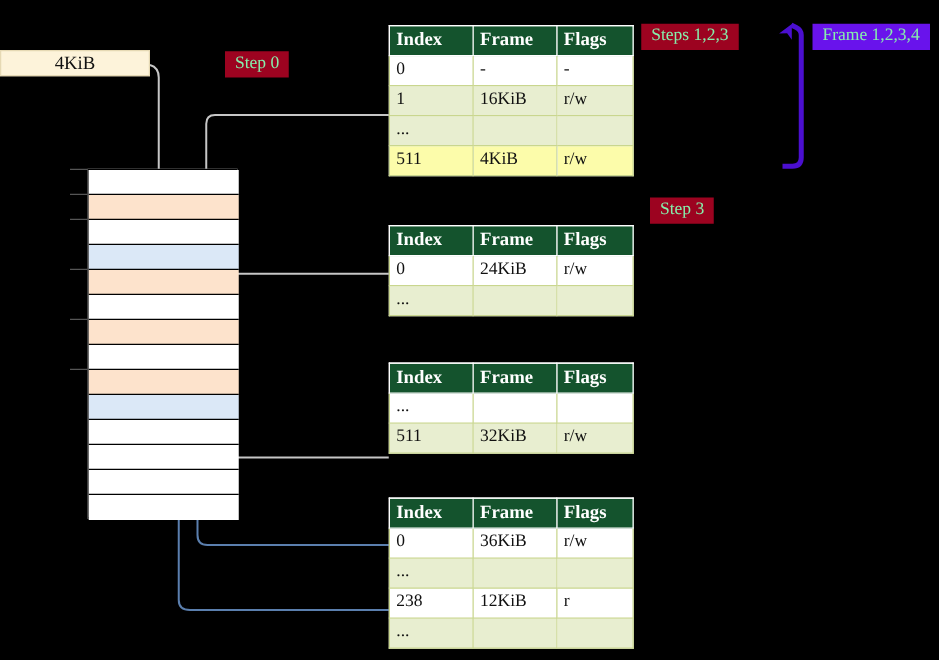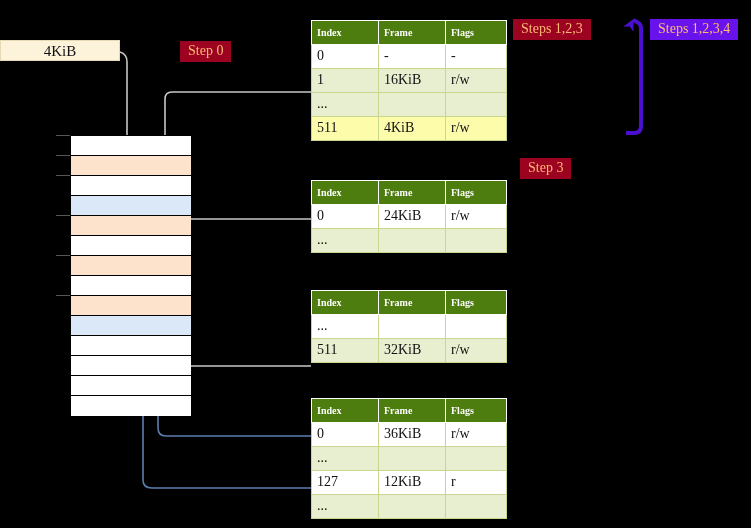--- a/index.html
+++ b/index.html
@@ -43,21 +43,21 @@
     color: #111111;
     font-size: 15px;
     line-height: 21px;
     text-align: center;
     box-sizing: border-box;
   }
 
   
   .badge {
     position: absolute;
-    color: #fdba74;
+    color: #86efac;
     font-size: 14px;
     line-height: 18px;
     padding: 1px 8px 2px 8px;
     white-space: nowrap;
     box-sizing: border-box;
   }
   .badge-dark-red { background: #9c0320; }
   .badge-violet   { background: #6913ec; }
 
   .badge-step0  { left: 180px; top: 41px; }
@@ -99,27 +99,27 @@
   .ptable {
     position: absolute;
     border-collapse: collapse;
     border: 1px solid #8a8a6a;
     background: #ffffff;
     font-size: 14px;
     color: #111111;
     table-layout: fixed;
   }
   .ptable th {
-    background: #4d7c0f;
+    background: #14532d;
     color: #ffffff;
     font-weight: bold;
     text-align: left;
     padding: 2px 5px 3px 5px;
     border: 1px solid #ffffff;
-    font-size: 10px;
+    font-size: 15px;
     height: 18px;
   }
   .ptable td {
     border: 1px solid #c9d68e;
     padding: 2px 5px 3px 5px;
     height: 18px;
     vertical-align: middle;
     overflow: hidden;
     white-space: nowrap;
   }
@@ -192,21 +192,21 @@
       <path d="M626,133 L634,133 Q641,133 641,126 L641,28 Q641,24 637,22 L633,20" fill="none" stroke="#4b0fd0" stroke-width="4" marker-end="url(#ah-violet)"></path>
     </g>
   </svg>
 
   <div class="size-label">4KiB</div>
 
   <div class="badge badge-dark-red badge-step0">Step 0</div>
 
   <div class="badge badge-dark-red badge-step123">Steps 1,2,3</div>
 
-  <div class="badge badge-violet badge-step1234">Steps 1,2,3,4</div>
+  <div class="badge badge-violet badge-step1234">Frame 1,2,3,4</div>
 
   <div class="badge badge-dark-red badge-step4">Step 3</div>
 
   <div class="memcol" id="memcol">
       <div class="memrow fill-white" style="top: 0px; height: 20px;"></div>
       <div class="memrow fill-orange" style="top: 20px; height: 20px;"></div>
       <div class="memrow fill-white" style="top: 40px; height: 20px;"></div>
       <div class="memrow fill-blue" style="top: 60px; height: 20px;"></div>
       <div class="memrow fill-orange" style="top: 80px; height: 20px;"></div>
       <div class="memrow fill-white" style="top: 100px; height: 20px;"></div>
@@ -314,21 +314,21 @@
           <td class="col-index">0</td>
           <td class="col-frame">36KiB</td>
           <td class="col-flags">r/w</td>
         </tr>
         <tr class="row-tint">
           <td class="col-index">...</td>
           <td class="col-frame"></td>
           <td class="col-flags"></td>
         </tr>
         <tr class="row-white">
-          <td class="col-index">127</td>
+          <td class="col-index">238</td>
           <td class="col-frame">12KiB</td>
           <td class="col-flags">r</td>
         </tr>
         <tr class="row-tint">
           <td class="col-index">...</td>
           <td class="col-frame"></td>
           <td class="col-flags"></td>
         </tr>
       </tbody>
     </table>

